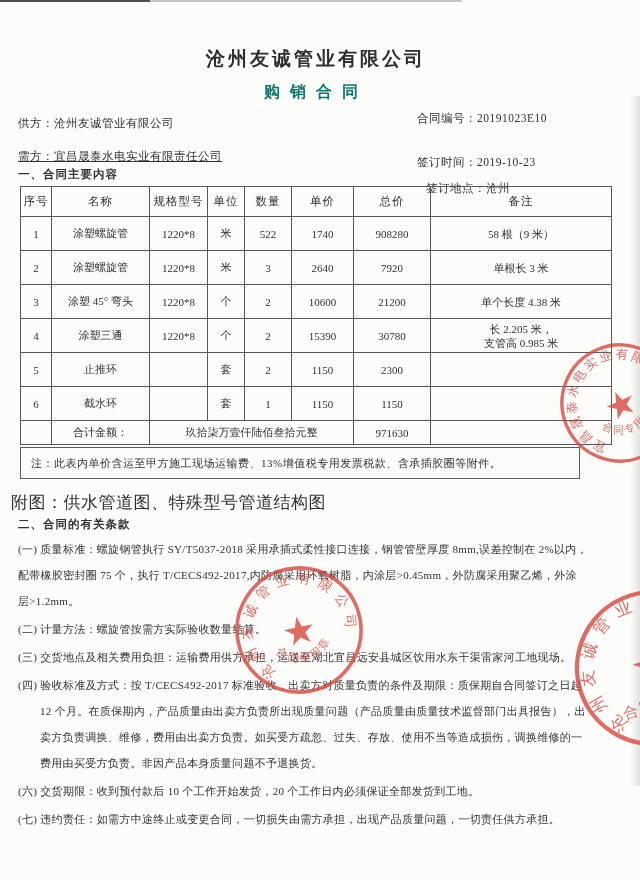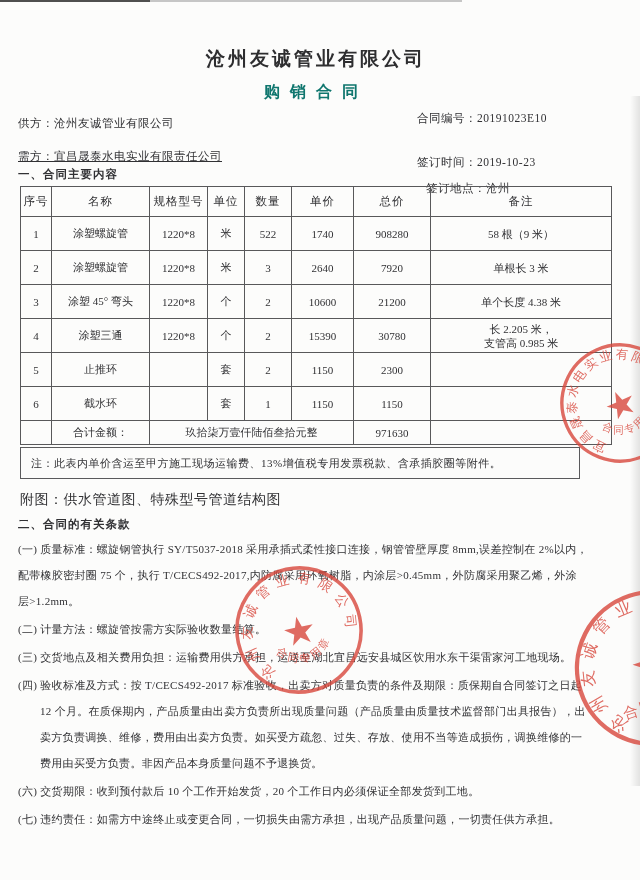--- a/index.html
+++ b/index.html
@@ -24,21 +24,21 @@
     font-size:16px;font-weight:bold;letter-spacing:10px;color:#0f766e;}
   .meta{position:absolute;font-size:11.5px;letter-spacing:0.5px;white-space:nowrap;}
   .m-supplier{left:18px;top:116px;}
   .m-buyer{left:18px;top:149px;text-decoration:underline;}
   .m-no{left:417px;top:111px;}
   .m-place{left:426px;top:133px;margin-top:48px;}
   .m-date{left:417px;top:155px;}
   .sec-title{position:absolute;font-size:11.5px;font-weight:bold;letter-spacing:1px;}
   .sec1{left:18px;top:167px;}
   .sec2{left:18px;top:517px;}
-  .attachment{position:absolute;left:20px;top:491px;font-size:14px;letter-spacing:0.5px;}
+  .attachment{position:absolute;left:11px;top:491px;font-size:17px;letter-spacing:0.5px;}
   
   table.items{position:absolute;left:20px;top:186px;width:591px;
     border-collapse:collapse;table-layout:fixed;font-size:11px;}
   table.items th,table.items td{
     border:1px solid #58585a;text-align:center;vertical-align:middle;
     padding:0 2px;font-weight:normal;overflow:hidden;}
   table.items thead tr{height:30px;}
   table.items tbody tr{height:34px;}
   table.items tfoot tr{height:24px;}
   table.items th{font-size:11.5px;letter-spacing:1px;}

